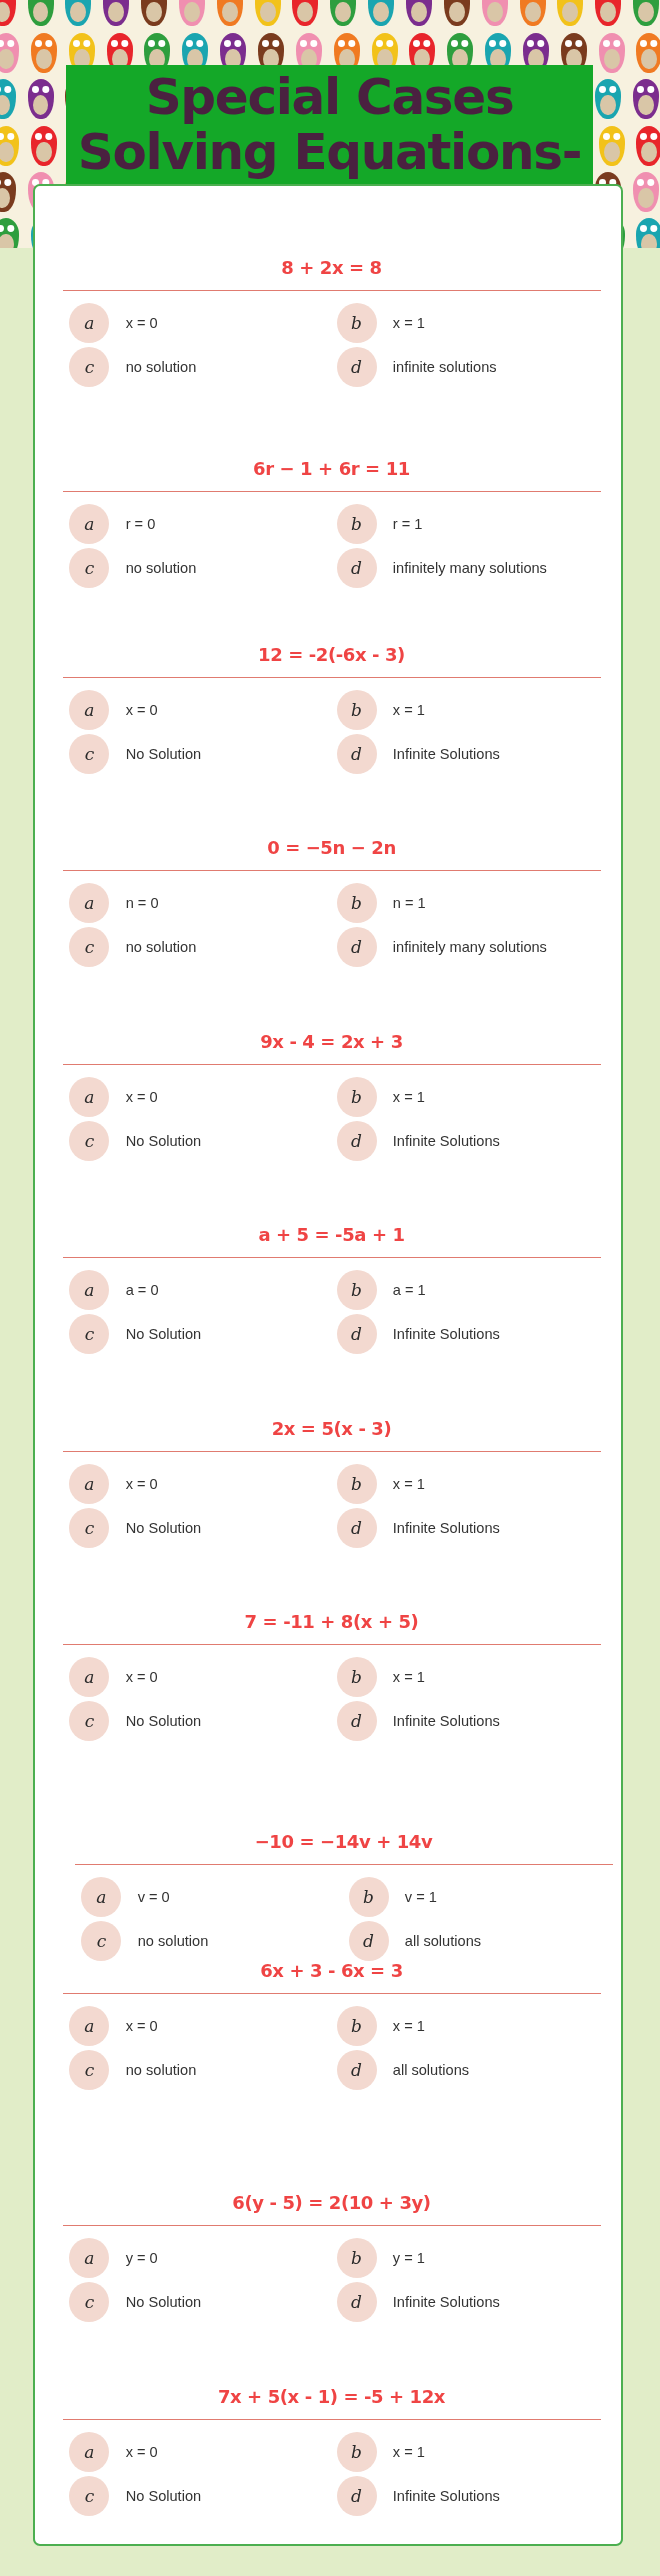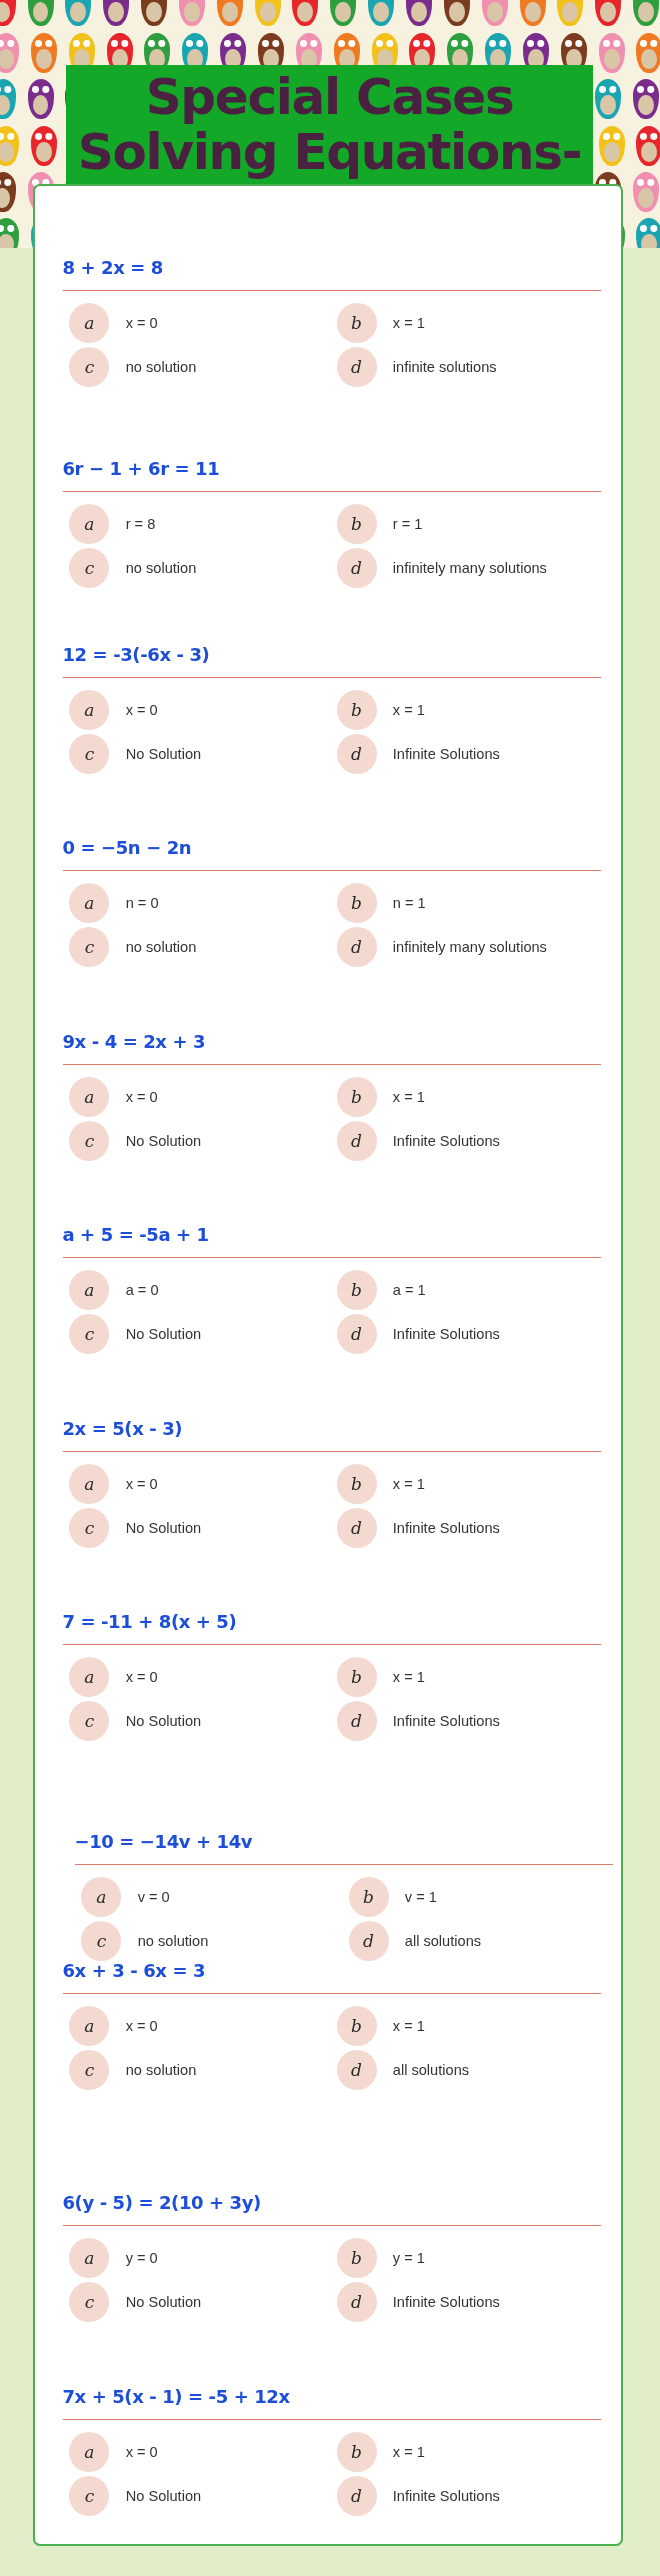--- a/index.html
+++ b/index.html
@@ -52,25 +52,26 @@
     border-radius: 6.9px;
     box-sizing: border-box;
   }
   .question {
     position: absolute; left: 27.5px; width: 538px; height: 172px;
   }
   .q-title {
     font-family: "DejaVu Sans", sans-serif;
     font-weight: bold;
     font-size: 18px;
-    color: #1d4ed8;
+    color: #ef4444;
     letter-spacing: -0.4px;
     height: 26px;
     line-height: 26px;
     white-space: nowrap;
+    text-align: center;
   }
   .q-rule {
     margin-top: 8.6px;
     height: 1.7px;
     background: #e07b70;
     width: 538px;
   }
   .choices {
     position: relative;
     height: 95px;
@@ -246,38 +247,38 @@
         <span class="label">infinite solutions</span>
       </div>
     </div>
   </div>
     <div class="question" style="top: 270px;">
     <div class="q-title">6r − 1 + 6r = 11</div>
     <div class="q-rule"></div>
     <div class="choices">
       <div class="choice a">
         <span class="badge">a</span>
-        <span class="label">r = 8</span>
+        <span class="label">r = 0</span>
       </div>
       <div class="choice b">
         <span class="badge">b</span>
         <span class="label">r = 1</span>
       </div>
       <div class="choice c">
         <span class="badge">c</span>
         <span class="label">no solution</span>
       </div>
       <div class="choice d">
         <span class="badge">d</span>
         <span class="label">infinitely many solutions</span>
       </div>
     </div>
   </div>
     <div class="question" style="top: 456px;">
-    <div class="q-title">12 = -3(-6x - 3)</div>
+    <div class="q-title">12 = -2(-6x - 3)</div>
     <div class="q-rule"></div>
     <div class="choices">
       <div class="choice a">
         <span class="badge">a</span>
         <span class="label">x = 0</span>
       </div>
       <div class="choice b">
         <span class="badge">b</span>
         <span class="label">x = 1</span>
       </div>

